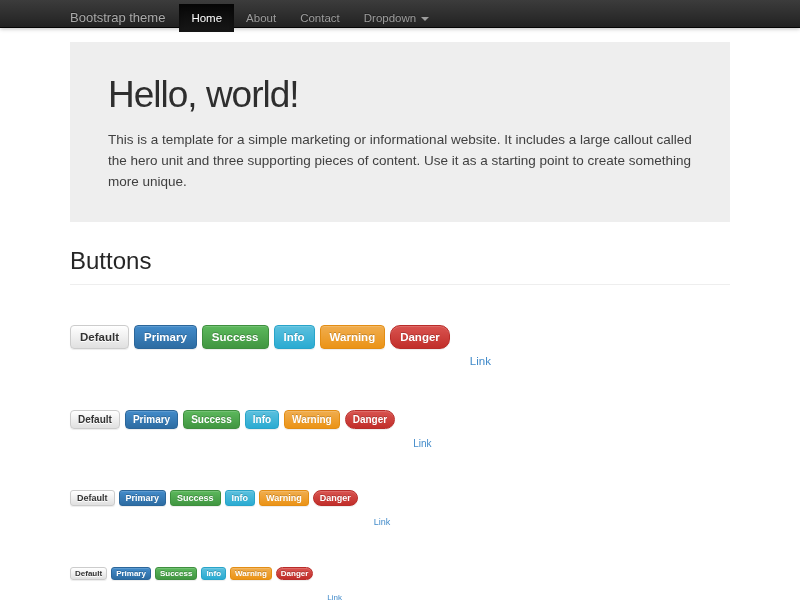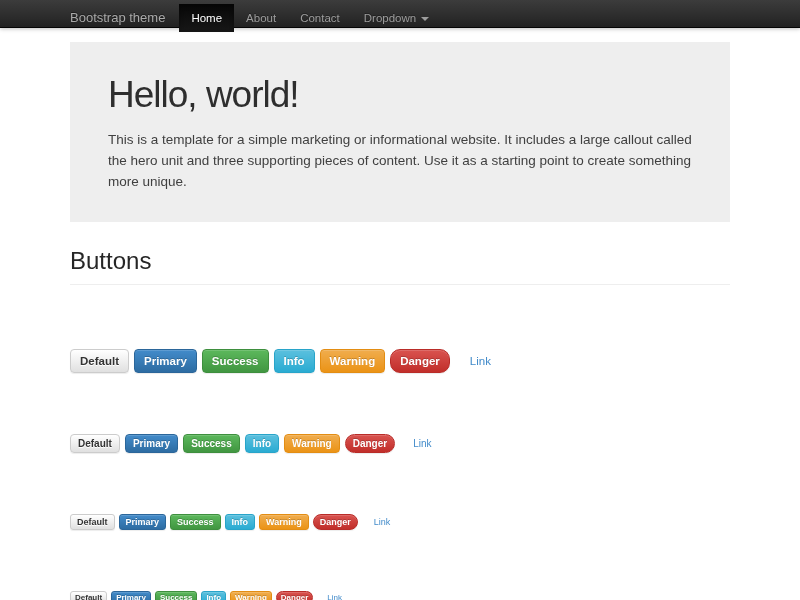--- a/index.html
+++ b/index.html
@@ -68,21 +68,21 @@
 
   
   h2.page-header {
     font-size: 24px; font-weight: 500; color: #262626;
     margin: 26px 0 0; padding-bottom: 10px;
     border-bottom: 1px solid #eeeeee; line-height: 1.1;
   }
   h2.thumb-header { margin-top: 24px; padding-bottom: 8px; }
 
   
-  .btn-row { display: flex; align-items: flex-end; }
+  .btn-row { display: flex; align-items: center; }
   .row-lg { margin-top: 16px; gap: 5px; }
   .row-md { margin-top: 13px; gap: 5px; }
   .row-sm { margin-top: 13px; gap: 4px; }
   .row-xs { margin-top: 13px; gap: 4px; }
 
   .btn {
     display: inline-flex; align-items: center; justify-content: center;
     font-family: "Liberation Sans", sans-serif;
     font-weight: 700; cursor: pointer; white-space: nowrap;
     border: 1px solid transparent;

